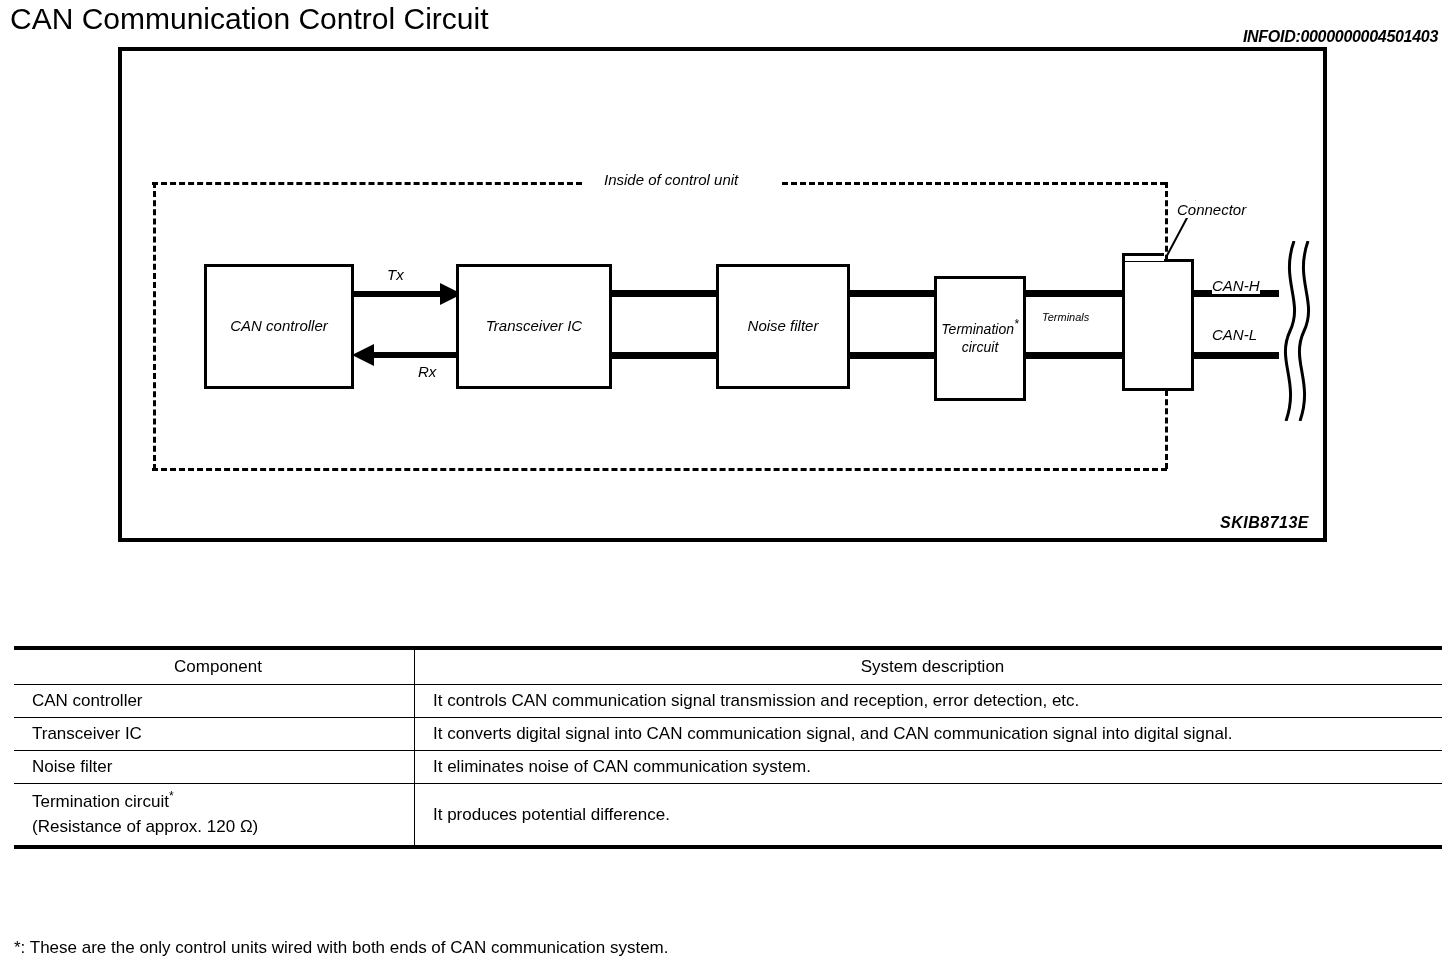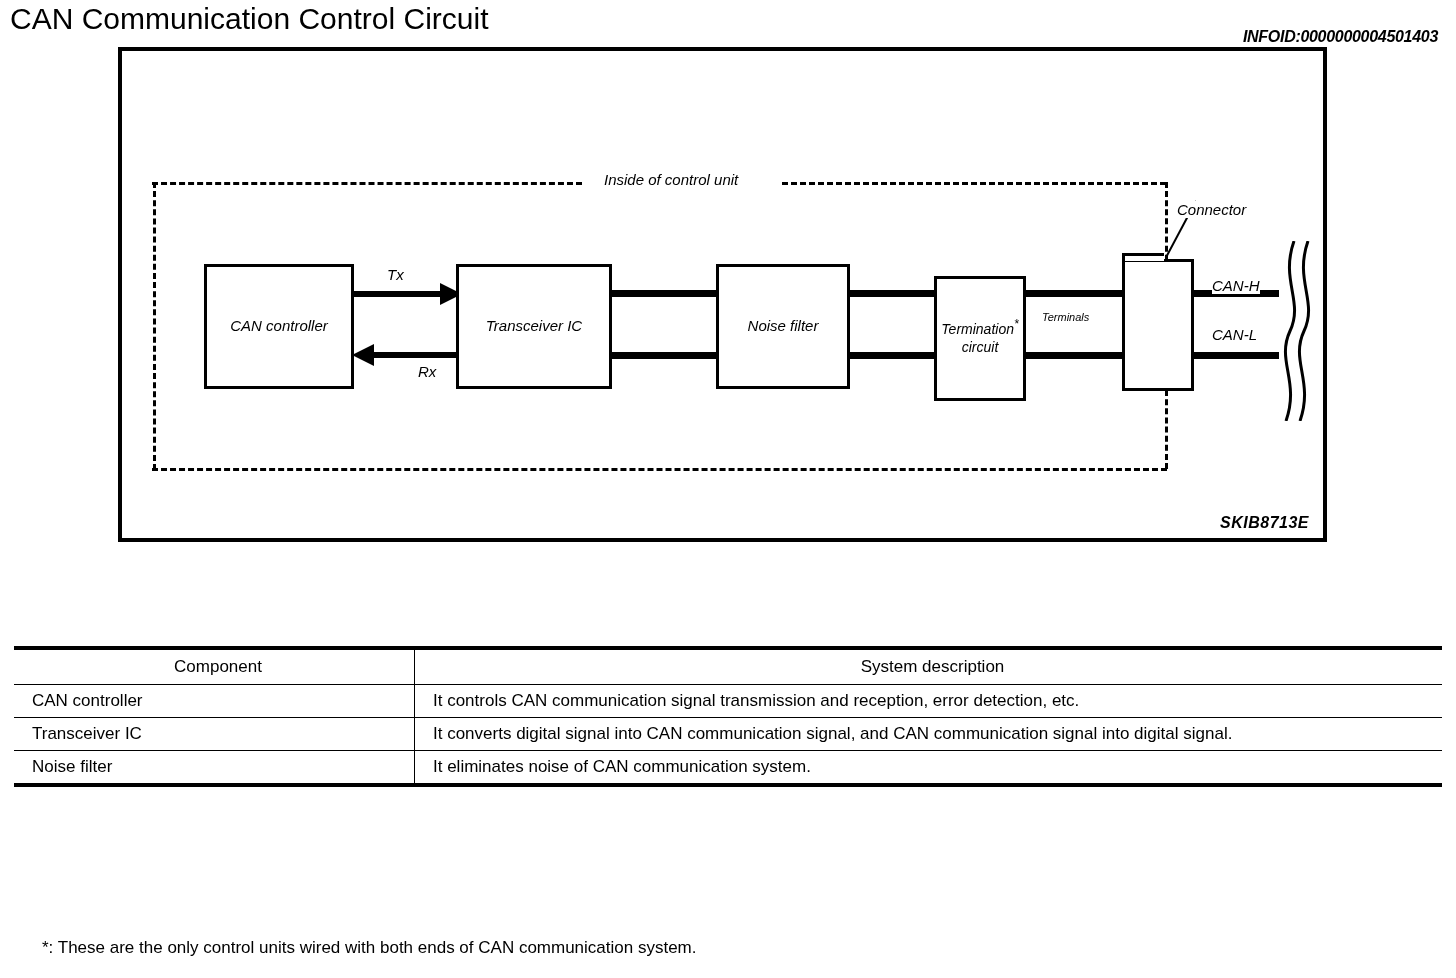--- a/index.html
+++ b/index.html
@@ -177,21 +177,20 @@
   }
   th.col-comp { border-right: 1.5px solid #000 !important; }
   .cell-two-line { line-height: 1.45; }
 
   #footnote {
     position: absolute;
     left: 14px;
     top: 938px;
     font-size: 17px;
     white-space: nowrap;
-    margin-left: 28px;
   }
 </style>
 </head>
 <body>
 
 <div id="page-title">CAN Communication Control Circuit</div>
 <div id="infoid">INFOID:0000000004501403</div>
 
 <div id="figure-frame">
 
@@ -287,16 +286,23 @@
       <td>It controls CAN communication signal transmission and reception, error detection, etc.</td>
     </tr>
     <tr>
       <td class="col-comp">Transceiver IC</td>
       <td>It converts digital signal into CAN communication signal, and CAN communication signal into digital signal.</td>
     </tr>
     <tr>
       <td class="col-comp">Noise filter</td>
       <td>It eliminates noise of CAN communication system.</td>
     </tr>
+    <tr>
+      <td class="col-comp cell-two-line">
+        <span>Termination circuit</span><span class="sup-star">*</span><br>
+        <span>(Resistance of approx. 120 Ω)</span>
+      </td>
+      <td>It produces potential difference.</td>
+    </tr>
   </tbody>
 </table>
 
 <div id="footnote">*: These are the only control units wired with both ends of CAN communication system.</div>
 
 </body></html>

